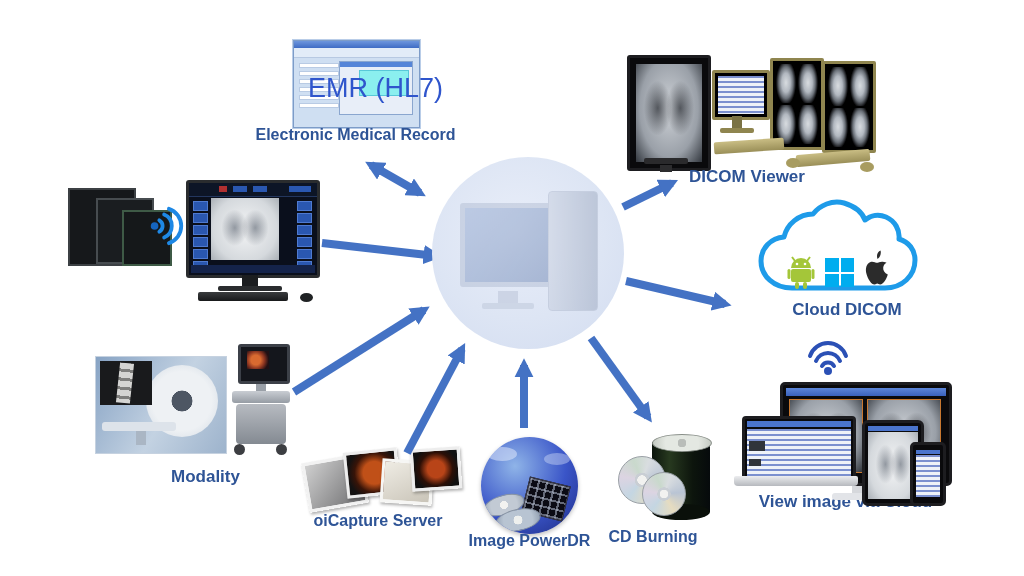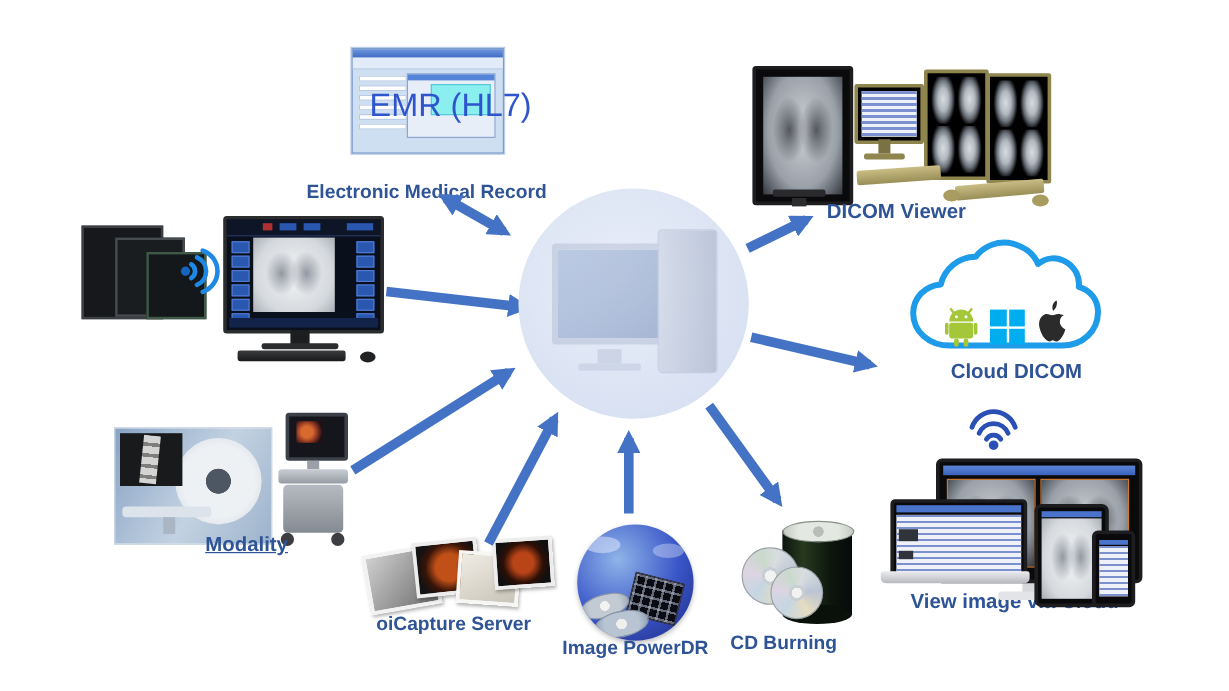--- a/index.html
+++ b/index.html
@@ -102,21 +102,21 @@
         <div class="f"></div>
       <div class="f"></div>
         <div class="f"></div>
     </div>
     <div class="emr-dialog">
       <div class="emr-dtitle"></div>
       <div class="emr-cyan"></div>
     </div>
     <div class="emr-overlay">EMR (HL7)</div>
   </div>
-  <div class="label" style="left:248px;top:152px;width:215px;">Electronic Medical Record</div>
+  <div class="label" style="left:248px;top:126px;width:215px;">Electronic Medical Record</div>
 
   <div class="a" style="left:68px;top:186px;width:120px;height:90px;">
     <div class="a" style="left:0;top:2px;width:64px;height:74px;background:#16181b;border:2px solid #3c4044;"></div>
     <div class="a" style="left:28px;top:12px;width:54px;height:62px;background:#1a1d20;border:2px solid #474c50;"></div>
     <div class="a" style="left:54px;top:24px;width:46px;height:52px;background:#15181a;border:2px solid #3e5a46;"></div>
   </div>
   <svg class="a" style="left:146px;top:208px;transform:rotate(90deg);" width="42" height="36" viewBox="0 0 44 36">
     <path d="M4 16 A 19 19 0 0 1 40 16" fill="none" stroke="#1e88e5" stroke-width="4" stroke-linecap="round"></path>
     <path d="M10 21 A 13 13 0 0 1 34 21" fill="none" stroke="#1e88e5" stroke-width="4" stroke-linecap="round"></path>
     <path d="M16 26 A 7 7 0 0 1 28 26" fill="none" stroke="#1e88e5" stroke-width="4" stroke-linecap="round"></path>
@@ -164,21 +164,21 @@
   <div class="a" style="left:228px;top:344px;width:66px;height:114px;">
     <div class="a" style="left:10px;top:0;width:46px;height:34px;background:#14161c;border:3px solid #3c4048;border-radius:3px;">
       <div class="a" style="left:6px;top:4px;width:22px;height:18px;background:radial-gradient(circle at 40% 50%,#d86a30 0 30%,#8a3420 55%,#201014 80%);"></div>
     </div>
     <div class="a" style="left:28px;top:40px;width:10px;height:7px;background:#9aa0a8;"></div>
     <div class="a" style="left:4px;top:47px;width:58px;height:12px;background:linear-gradient(180deg,#c9cdd3,#969ca4);border-radius:3px;"></div>
     <div class="a" style="left:8px;top:60px;width:50px;height:40px;background:linear-gradient(180deg,#b7bbc1,#848a92);border-radius:4px;"></div>
     <div class="a" style="left:6px;top:100px;width:11px;height:11px;background:#3c3e42;border-radius:50%;"></div>
     <div class="a" style="left:48px;top:100px;width:11px;height:11px;background:#3c3e42;border-radius:50%;"></div>
   </div>
-  <div class="label" style="left:148px;top:444px;width:115px;font-size:17px;text-decoration:underline;">Modality</div>
+  <div class="label" style="left:148px;top:467px;width:115px;font-size:17px;">Modality</div>
 
   <div class="a" style="left:305px;top:448px;width:152px;height:62px;">
     <div class="a" style="left:0;top:10px;width:54px;height:44px;transform:rotate(-10deg);background:linear-gradient(135deg,#cfcfcf,#6e6e70);border:3px solid #f2f2f2;box-shadow:1px 2px 3px rgba(0,0,0,.3);"></div>
     <div class="a" style="left:40px;top:2px;width:48px;height:40px;transform:rotate(-6deg);background:radial-gradient(circle at 55% 50%,#c05018 0 34%,#381408 60%,#141212 80%);border:3px solid #ededed;box-shadow:1px 2px 3px rgba(0,0,0,.3);"></div>
     <div class="a" style="left:76px;top:12px;width:46px;height:38px;transform:rotate(4deg);background:linear-gradient(150deg,#efece4,#c9c4b8);border:3px solid #f6f6f4;box-shadow:1px 2px 3px rgba(0,0,0,.3);"></div>
     <div class="a" style="left:106px;top:0;width:44px;height:36px;transform:rotate(-4deg);background:radial-gradient(circle at 50% 50%,#b84418 0 30%,#2c0f06 58%,#101010 80%);border:3px solid #ededed;box-shadow:1px 2px 3px rgba(0,0,0,.3);"></div>
   </div>
   <div class="label" style="left:298px;top:512px;width:160px;">oiCapture Server</div>
 
   <div class="a" style="left:481px;top:437px;width:97px;height:97px;border-radius:50%;overflow:hidden;background:radial-gradient(circle at 35% 30%,#8fb4e8 0%,#3a55c8 55%,#1d2a80 100%);box-shadow:0 2px 4px rgba(0,0,0,.25);">

